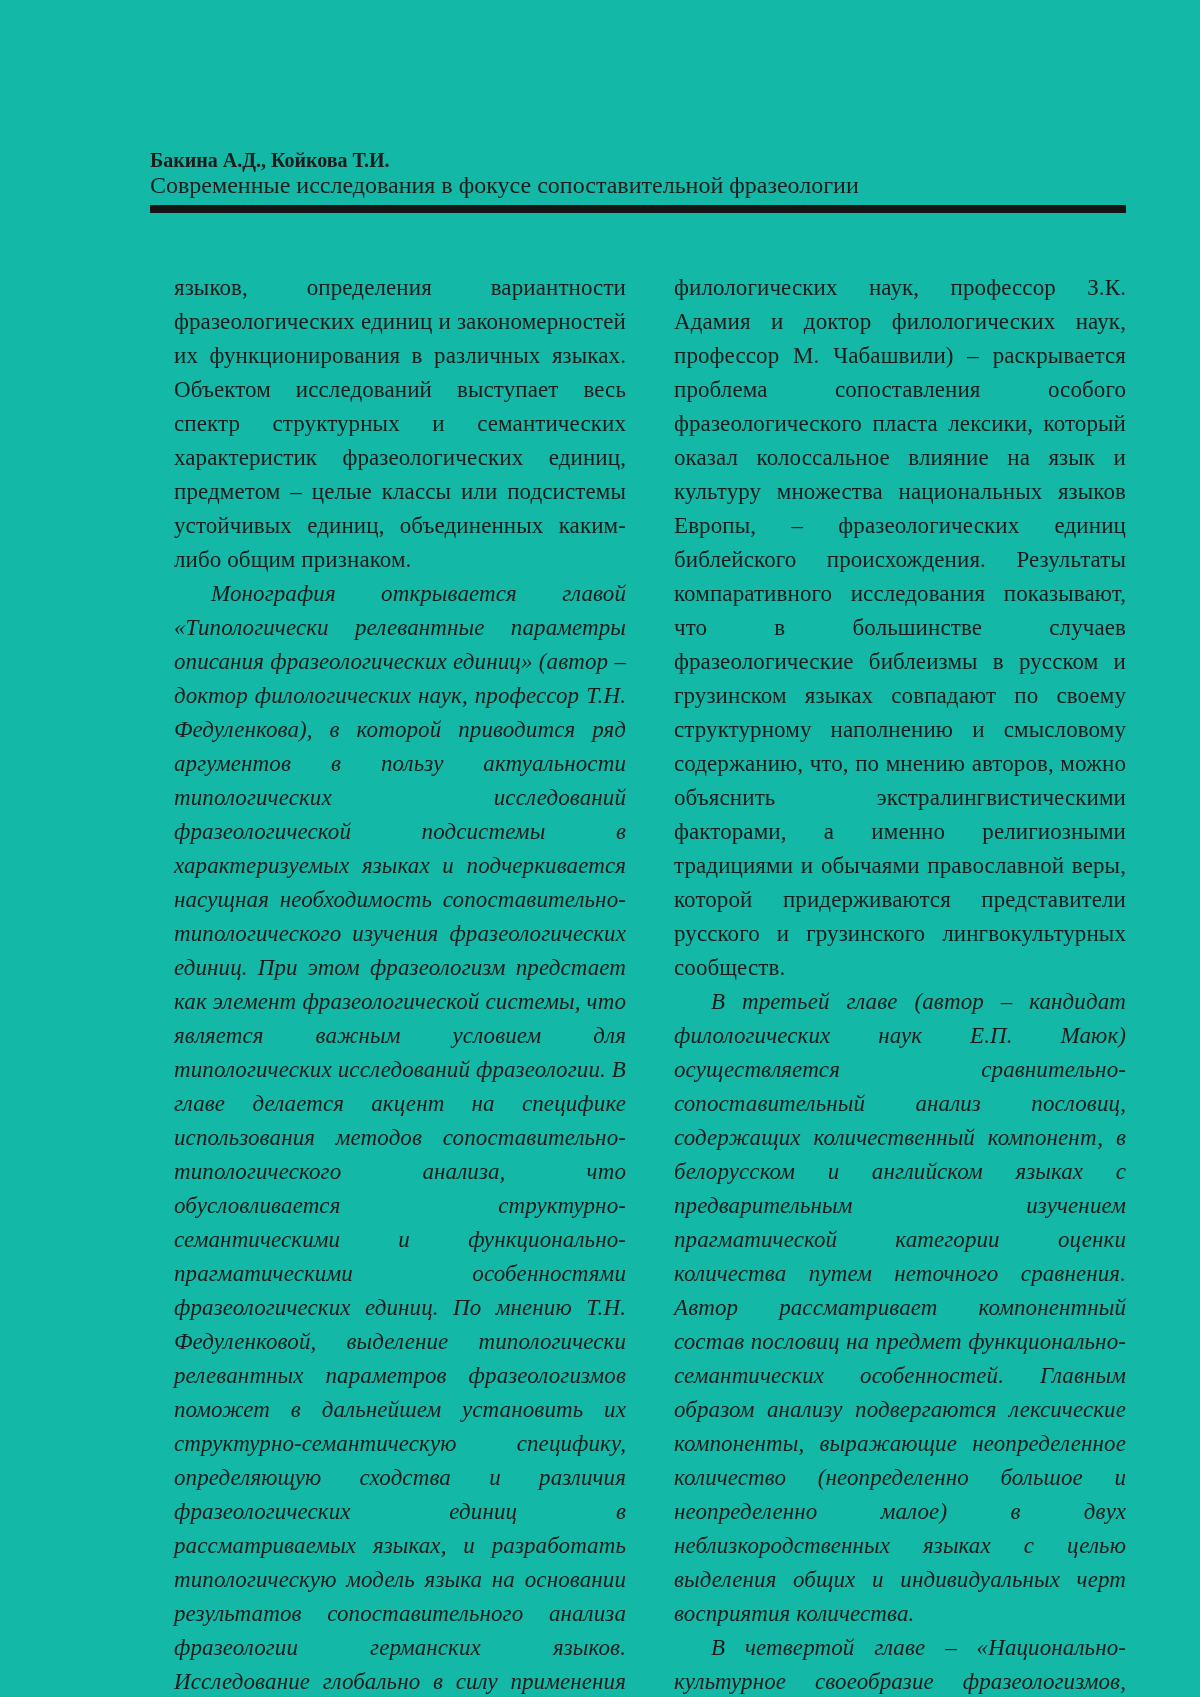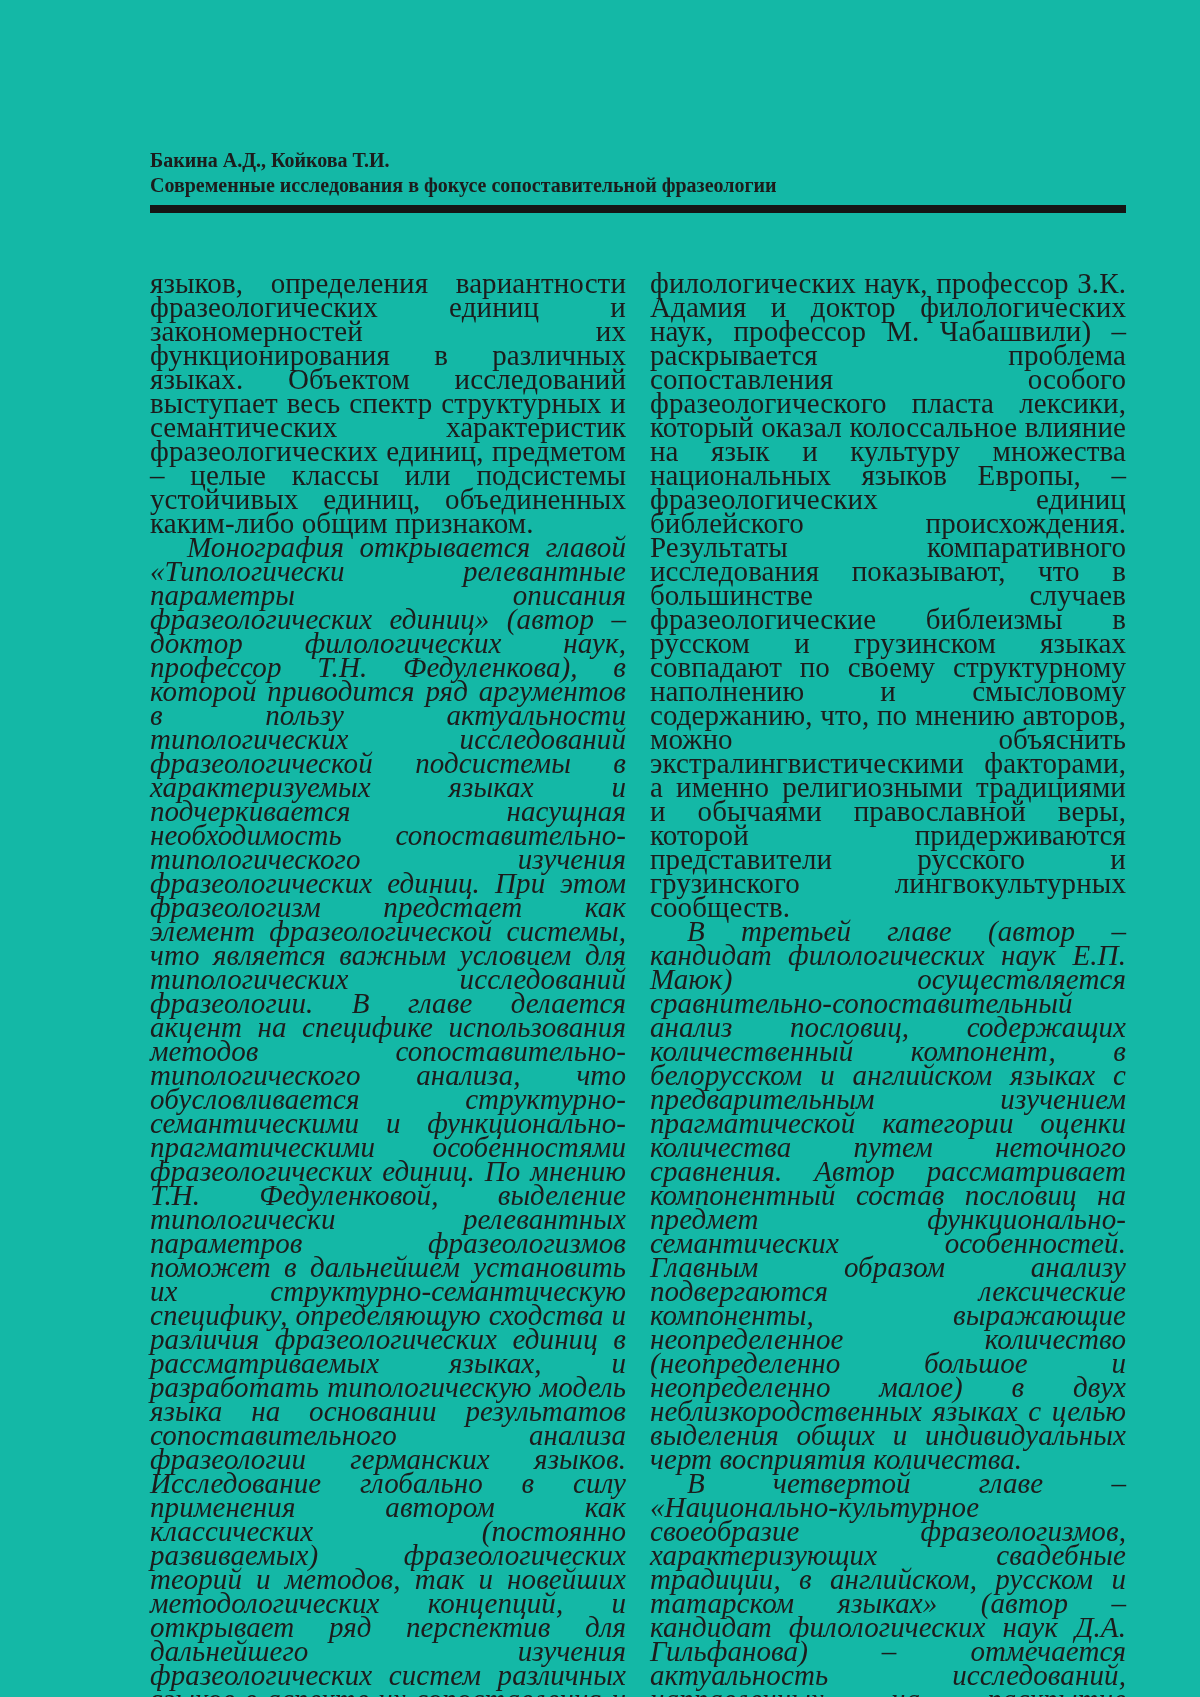--- a/index.html
+++ b/index.html
@@ -21,44 +21,44 @@
     top: 148px;
     width: 976px;
   }
   .running-head { }
   .authors {
     font-weight: bold;
     font-size: 20px;
     line-height: 25px;
   }
   .head-title {
-    font-size: 20px;
+    font-size: 24px;
     line-height: 25px;
-    font-weight: bold;
   }
   .double-rule {
     margin-top: 7px;
     height: 5px;
     border-top: 6px solid #151515;
     border-bottom: 2.5px solid #151515;
   }
   .content {
     margin-top: 58px;
     display: flex;
     gap: 24px;
   }
   .col {
     flex: 1 1 0;
     min-width: 0;
   }
   .col p {
-    font-size: 29px;
-    line-height: 24px;
+    font-size: 23px;
+    line-height: 34px;
     text-align: justify;
     letter-spacing: 0.1px;
+    margin-left: 24px;
   }
   .col p.indent {
     text-indent: 37px;
     font-style: italic;
   }
   .footer {
     margin-top: 44px;
     font-family: "Liberation Sans", sans-serif;
     font-size: 20px;
     color: #222222;

